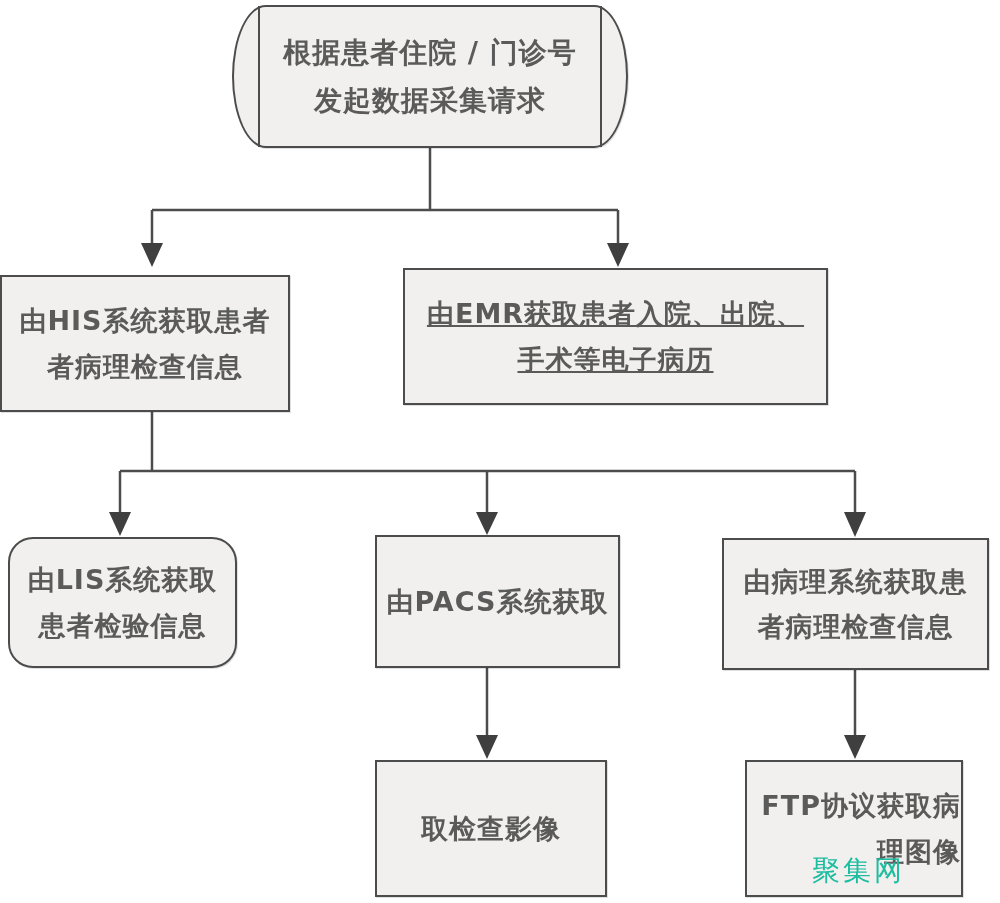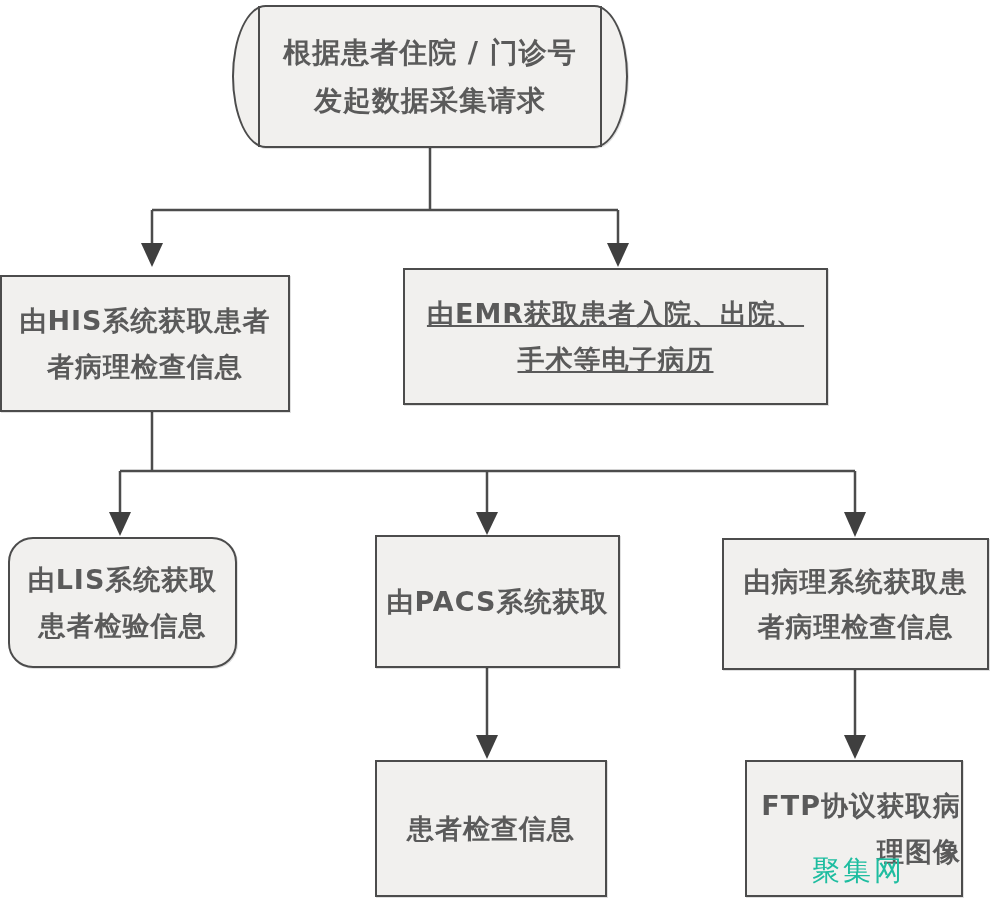--- a/index.html
+++ b/index.html
@@ -131,21 +131,21 @@
   <div class="node" style="left:375px;top:535px;width:245px;height:133px;">
     <span class="tline">由PACS系统获取</span>
   </div>
 
   <div class="node" style="left:722px;top:538px;width:267px;height:132px;">
     <span class="tline">由病理系统获取患</span>
     <span class="tline">者病理检查信息</span>
   </div>
 
   <div class="node" style="left:375px;top:760px;width:232px;height:137px;">
-    <span class="tline">患者检查信息</span>
+    <span class="tline">取检查影像</span>
   </div>
 
   <div class="node" style="left:745px;top:760px;width:218px;height:137px;align-items:flex-end;">
     <span class="tline">FTP协议获取病</span>
     <span class="tline">理图像</span>
   </div>
 
   <div class="watermark">聚集网</div>
 
 </div>

